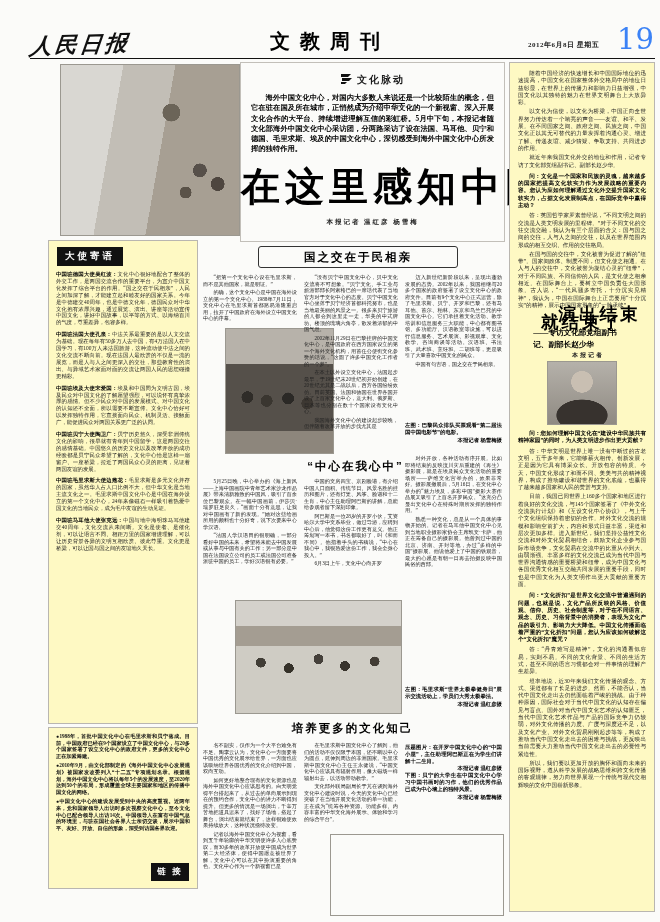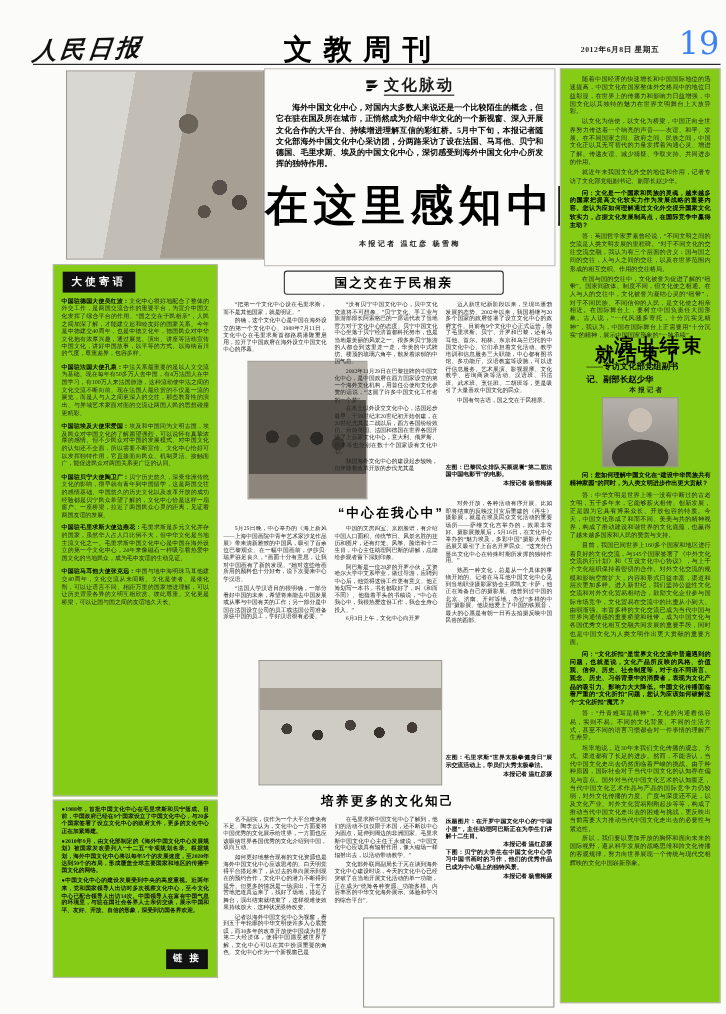--- a/index.html
+++ b/index.html
@@ -4,43 +4,43 @@
 <style>
   html,body{margin:0;padding:0;background:#dedddb;}
   .page{position:relative;width:660px;height:922px;margin:0 auto;background:#fbfbf9;
         font-family:"Liberation Serif","DejaVu Serif",serif;color:#1a1a1a;overflow:hidden;
         box-shadow:0 0 6px rgba(0,0,0,.25);}
   .abs{position:absolute;}
   
   .masthead{font-family:"DejaVu Serif",serif;font-weight:bold;font-style:italic;
             font-size:22px;letter-spacing:3px;transform:skewX(-8deg) rotate(-2deg);color:#111;}
   .section-title{font-family:"Liberation Sans","DejaVu Sans",sans-serif;font-weight:bold;
-            font-size:26px;letter-spacing:10px;text-align:center;color:#000;}
+            font-size:20px;letter-spacing:10px;text-align:center;color:#000;}
   .date-line{font-size:7px;font-weight:bold;color:#222;letter-spacing:.5px;}
   .page-num{font-family:"DejaVu Serif",serif;font-size:29px;color:#3b82f6;}
   .header-rule{border-top:1.6px solid #111;}
   
   .col{position:absolute;font-size:5.2px;line-height:6.5px;text-align:justify;
        overflow:hidden;color:#222;}
   .col p{margin:0 0 2px;text-indent:2em;}
   .cap{position:absolute;overflow:hidden;font-size:5.4px;line-height:6.8px;
        font-weight:bold;text-align:justify;color:#000;}
   .cap p{margin:0;}
   .cap .credit{text-align:right;text-indent:0;margin-top:1px;}
   
-  .hairline{border:1px solid #b9b6b0;background:#84cc16;}
+  .hairline{border:1px solid #b9b6b0;background:#fef9c3;}
   .sec-head{position:absolute;font-family:"Liberation Sans",sans-serif;font-weight:bold;
             font-size:11.5px;letter-spacing:2px;text-align:center;color:#000;}
   .sec-head.boxed{border:1px solid #333;border-radius:3px;padding:3px 0 2px;}
   .badge{background:#111;color:#fff;font-family:"Liberation Sans",sans-serif;
          font-weight:bold;text-align:center;}
   
   .feature-box{border:1px solid #c2bfb9;}
-  .pulse{font-family:"Liberation Sans",sans-serif;font-weight:bold;font-size:14px;
-         letter-spacing:2px;border-bottom:1.4px solid #111;padding-bottom:1px;}
+  .pulse{font-family:"Liberation Sans",sans-serif;font-weight:bold;font-size:10px;
+         letter-spacing:2px;border-bottom:1.4px solid #111;padding-bottom:18px;}
   .intro{font-weight:bold;font-size:7.3px;line-height:10.3px;text-align:justify;color:#000;}
   .intro p{margin:0;text-indent:2em;}
   .headline{font-family:"Liberation Sans",sans-serif;font-weight:bold;font-size:39px;
             letter-spacing:5px;text-align:center;color:#000;white-space:nowrap;}
   .subtitle{font-weight:bold;font-size:13px;letter-spacing:1px;text-align:center;color:#000;}
   .byline{font-size:6.5px;font-weight:bold;text-align:center;color:#222;letter-spacing:2px;}
   
   .sidebar-item{margin:0 0 5px;font-size:5.4px;line-height:6.9px;text-align:justify;color:#222;}
   .sidebar-item b{color:#000;}
   

